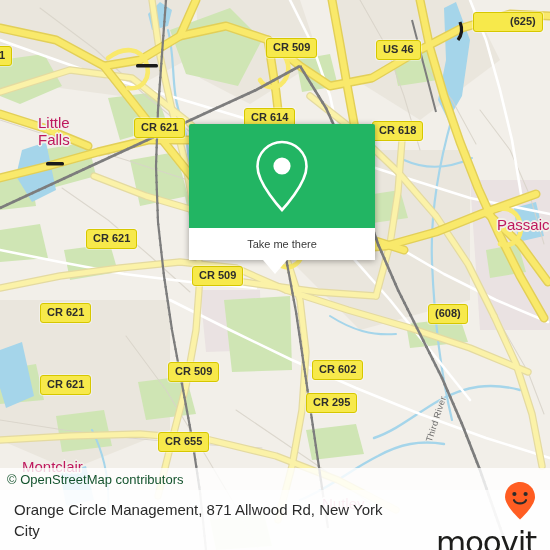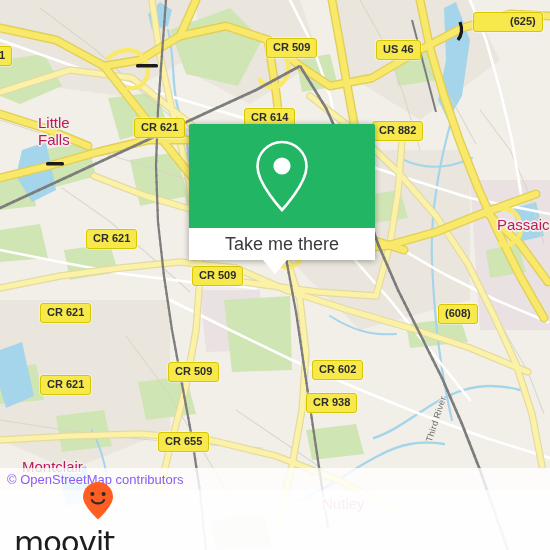--- a/index.html
+++ b/index.html
@@ -31,32 +31,32 @@
     font-family:"Liberation Sans",sans-serif;
     box-shadow:0 0 0 1px rgba(255,255,255,.35);
   }
 
   
   #popup{position:absolute;left:189px;top:124px;width:186px;
     filter:drop-shadow(0 1px 3px rgba(0,0,0,.35));}
   #popup-head{height:104px;background:#22b563;border-radius:2px 2px 0 0;
     display:flex;align-items:center;justify-content:center;}
   #popup-body{height:32px;background:#fff;display:flex;align-items:center;justify-content:center;}
-  #popup-label{font-size:18px;color:#3a3a3a;font-family:"Liberation Sans",sans-serif;}
+  #popup-label{font-size:11px;color:#3a3a3a;font-family:"Liberation Sans",sans-serif;}
   #popup-tail{position:absolute;left:50%;top:260px;transform:translateX(-50%);
     width:0;height:0;border-left:12px solid transparent;border-right:12px solid transparent;
     border-top:14px solid #fff;}
 
   
   #attrib{
     position:absolute;left:0;top:468px;width:550px;height:22px;
     background:rgba(255,255,255,.80);
     display:flex;align-items:center;
   }
-  #attrib span{font-size:13px;color:#8b5cf6;padding-left:7px;font-family:"Liberation Sans",sans-serif;}
+  #attrib span{font-size:13px;color:#14532d;padding-left:7px;font-family:"Liberation Sans",sans-serif;}
 
   
   #footer{
     position:absolute;left:0;top:490px;width:550px;height:60px;
     background:rgba(255,255,255,.93);
     display:flex;align-items:center;justify-content:space-between;
     padding:0 14px 0 14px;box-sizing:border-box;
   }
   #footer-text{font-size:15px;line-height:21px;color:#2b2b2b;max-width:385px;
     font-family:"Liberation Sans",sans-serif;}
@@ -246,29 +246,29 @@
     <div class="place" style="left:322px;top:480px;margin-top:15px;">Nutley</div>
 
     <div class="river-lbl" style="left:424px;top:440px;transform:rotate(-72deg);transform-origin:left top;">Third River</div>
 
     <div class="shield" style="left:-8px;top:46px;">1</div>
     <div class="shield" style="left:266px;top:38px;">CR 509</div>
     <div class="shield" style="left:376px;top:40px;">US 46</div>
     <div class="shield" style="left:473px;top:12px;padding-left:36px;">(625)</div>
     <div class="shield" style="left:244px;top:108px;">CR 614</div>
     <div class="shield" style="left:134px;top:118px;">CR 621</div>
-    <div class="shield" style="left:372px;top:121px;">CR 882</div>
+    <div class="shield" style="left:372px;top:121px;">CR 618</div>
     <div class="shield" style="left:86px;top:229px;">CR 621</div>
     <div class="shield" style="left:192px;top:266px;">CR 509</div>
     <div class="shield" style="left:40px;top:303px;">CR 621</div>
     <div class="shield" style="left:312px;top:320px;margin-top:40px;">CR 602</div>
-    <div class="shield" style="left:438px;top:304px;">(608)</div>
+    <div class="shield" style="left:428px;top:304px;">(608)</div>
     <div class="shield" style="left:168px;top:362px;">CR 509</div>
     <div class="shield" style="left:40px;top:375px;">CR 621</div>
-    <div class="shield" style="left:306px;top:393px;">CR 938</div>
+    <div class="shield" style="left:306px;top:393px;">CR 295</div>
     <div class="shield" style="left:158px;top:432px;">CR 655</div>
   </div>
 
   <div id="popup">
     <div id="popup-head">
       <svg width="62" height="76" viewBox="0 0 62 76">
         <path d="M31 4 C17.5 4 6.5 15 6.5 28.5 C6.5 46 31 72 31 72 C31 72 55.5 46 55.5 28.5 C55.5 15 44.5 4 31 4 Z" fill="none" stroke="#ffffff" stroke-width="2.6"></path>
         <circle cx="31" cy="28" r="8.6" fill="#ffffff"></circle>
       </svg>
     </div>
@@ -276,20 +276,21 @@
       <span id="popup-label">Take me there</span>
     </div>
   </div>
   <div id="popup-tail"></div>
 
   <div id="attrib">
     <span>© OpenStreetMap contributors</span>
   </div>
 
   <div id="footer">
+    <div id="footer-text">Orange Circle Management, 871 Allwood Rd, New York City</div>
     <div id="brand">
       <svg width="32" height="40" viewBox="0 0 32 40">
         <path d="M16 1 C7.7 1 1 7.7 1 16 C1 25 16 38.5 16 38.5 C16 38.5 31 25 31 16 C31 7.7 24.3 1 16 1 Z" fill="#ff5d22"></path>
         <circle cx="10.4" cy="13" r="2.1" fill="#2b2b2b"></circle>
         <circle cx="21.6" cy="13" r="2.1" fill="#2b2b2b"></circle>
         <path d="M10 19.2 C12.2 23.4 19.8 23.4 22 19.2" stroke="#2b2b2b" stroke-width="2.1" fill="none" stroke-linecap="round"></path>
       </svg>
       <span id="brand-word">moovit</span>
     </div>
   </div>

